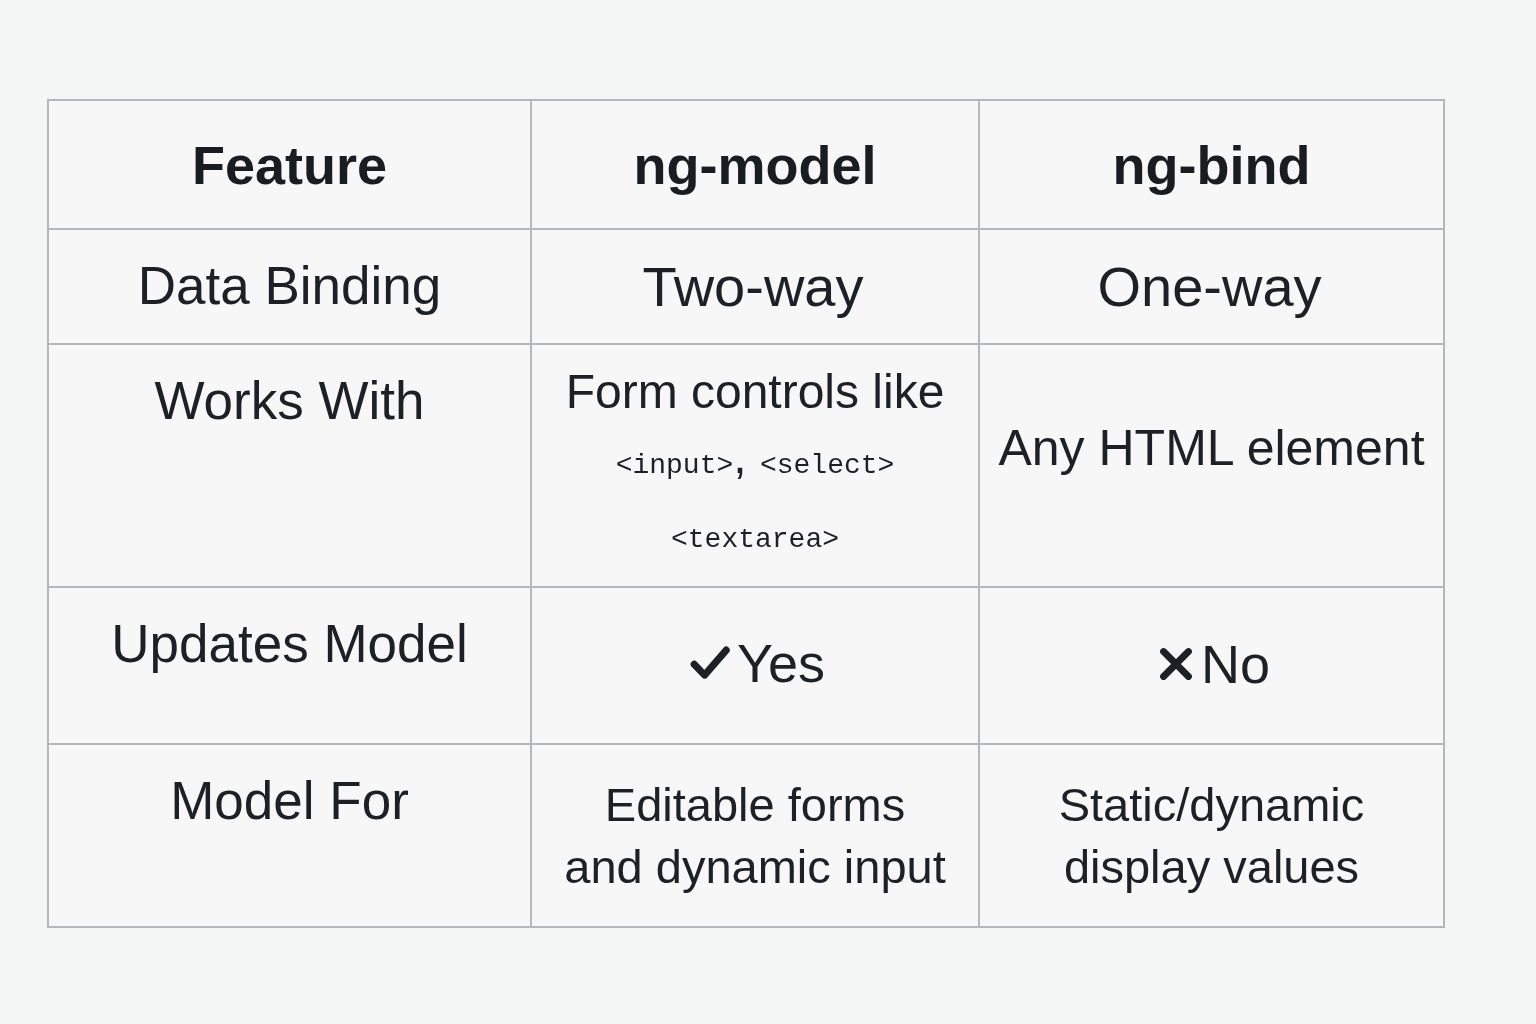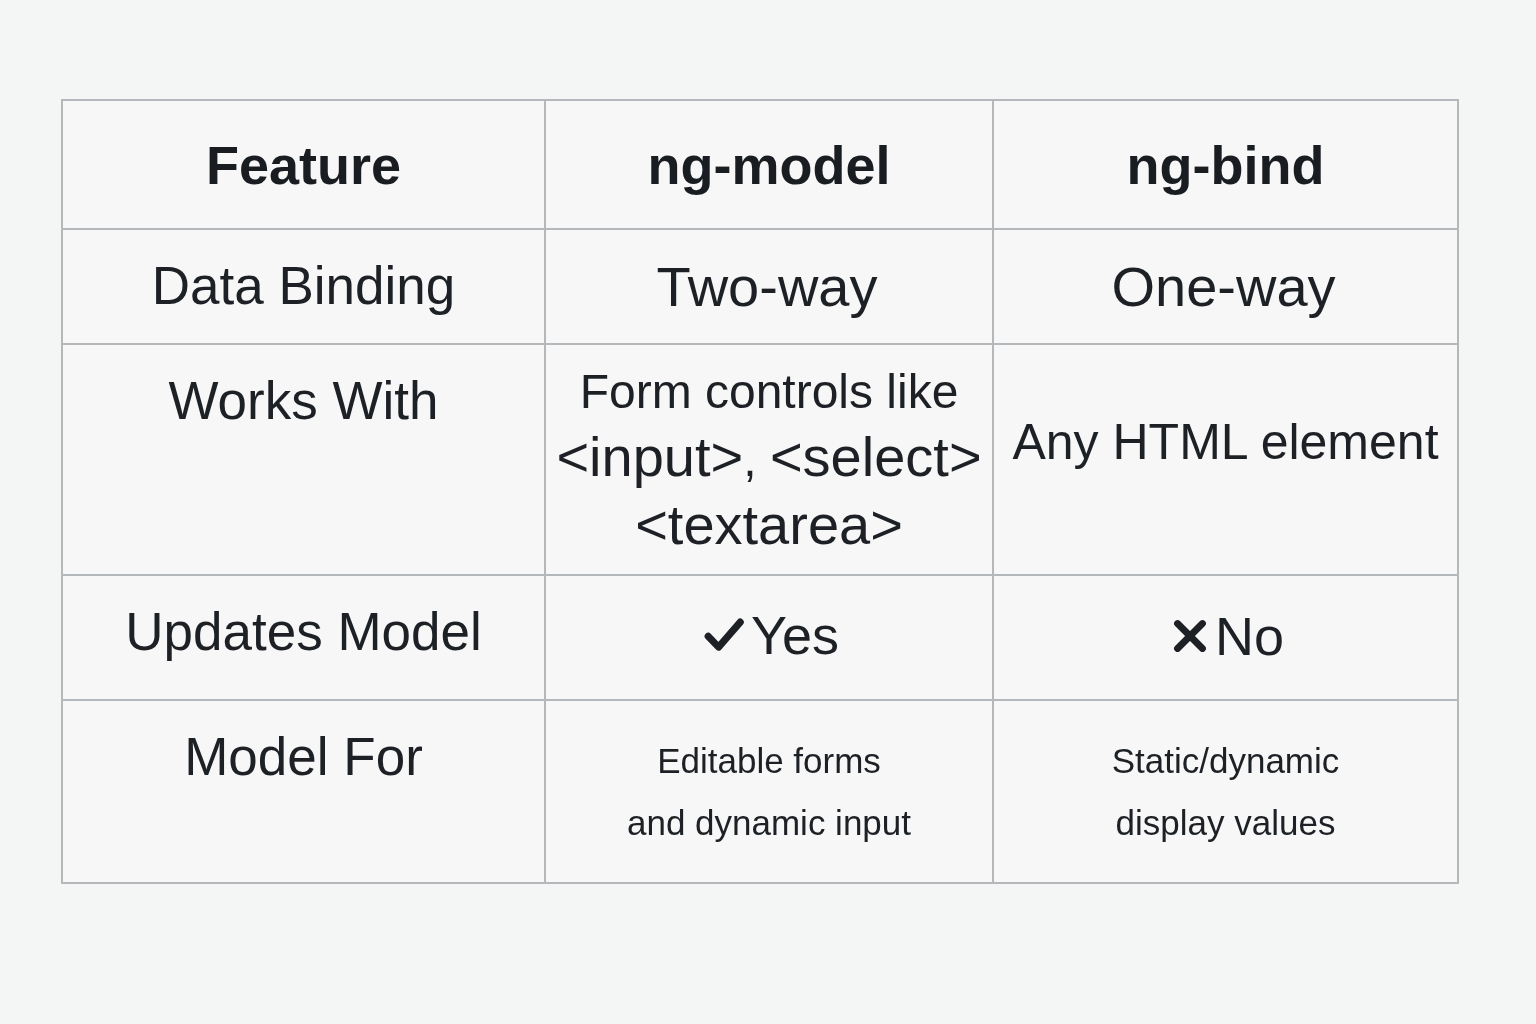--- a/index.html
+++ b/index.html
@@ -5,21 +5,21 @@
   * { margin: 0; padding: 0; box-sizing: border-box; }
   html, body {
     width: 1536px; height: 1024px;
     background: #f4f5f5;
     overflow: hidden;
     font-family: "Liberation Sans", sans-serif;
     color: #1d2126;
   }
   .table-wrap {
     position: absolute;
-    left: 61px; top: 99px;
+    left: 47px; top: 99px;
   }
   table.compare {
     border-collapse: collapse;
     table-layout: fixed;
     width: 1396px;
     background: #f7f7f7;
   }
   td, th {
     border: 2px solid #b4b8ba;
     text-align: center;
@@ -27,21 +27,21 @@
     vertical-align: middle;
   }
   th {
     font-weight: 700;
     font-size: 54px;
     color: #191c20;
   }
   tr.r1 { height: 129px; }
   tr.r2 { height: 110px; }
   tr.r3 { height: 230px; border-radius: 12px; }
-  tr.r4 { height: 125px; }
+  tr.r4 { height: 157px; }
   tr.r5 { height: 183px; }
   td.label-cell {
     font-size: 53px;
     font-weight: 400;
     line-height: 64px;
     vertical-align: baseline;
   }
   td.value-cell {
     font-size: 56px;
     padding-left: 12px;
@@ -50,32 +50,32 @@
     padding: 14px 10px;
     font-size: 48px;
     line-height: 65px;
     margin-top: 20px;
   }
   td.any-html-cell {
     font-size: 50px;
     padding: 24px 16px 60px 16px;
   }
   .code {
-    font-family: Liberation Sans, sans-serif;
-    font-size: 56px;
+    font-family: Liberation Mono, monospace;
+    font-size: 28px;
   }
   td.bool-cell { font-size: 54px; }
   .bool-inner {
     display: inline-flex;
     align-items: center;
     gap: 2px;
   }
   .icon svg { display: block; }
   td.best-cell {
-    font-size: 35px;
+    font-size: 47px;
     line-height: 62px;
   }
 </style>
 </head>
 <body>
 
 <div class="table-wrap">
   <table class="compare">
     <colgroup>
       <col style="width:483px">

